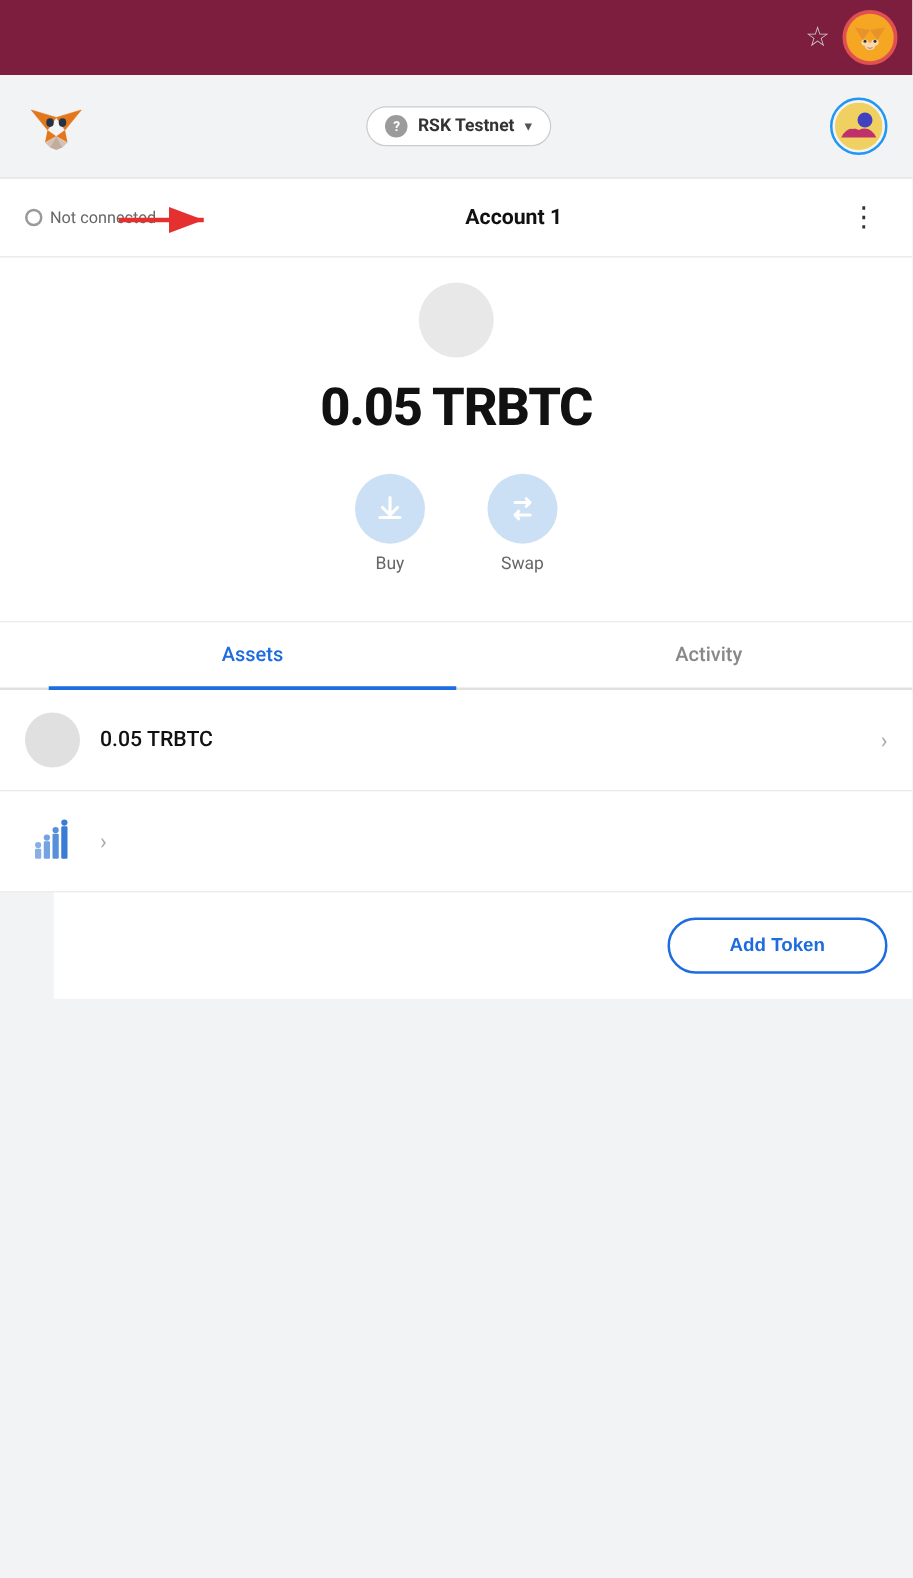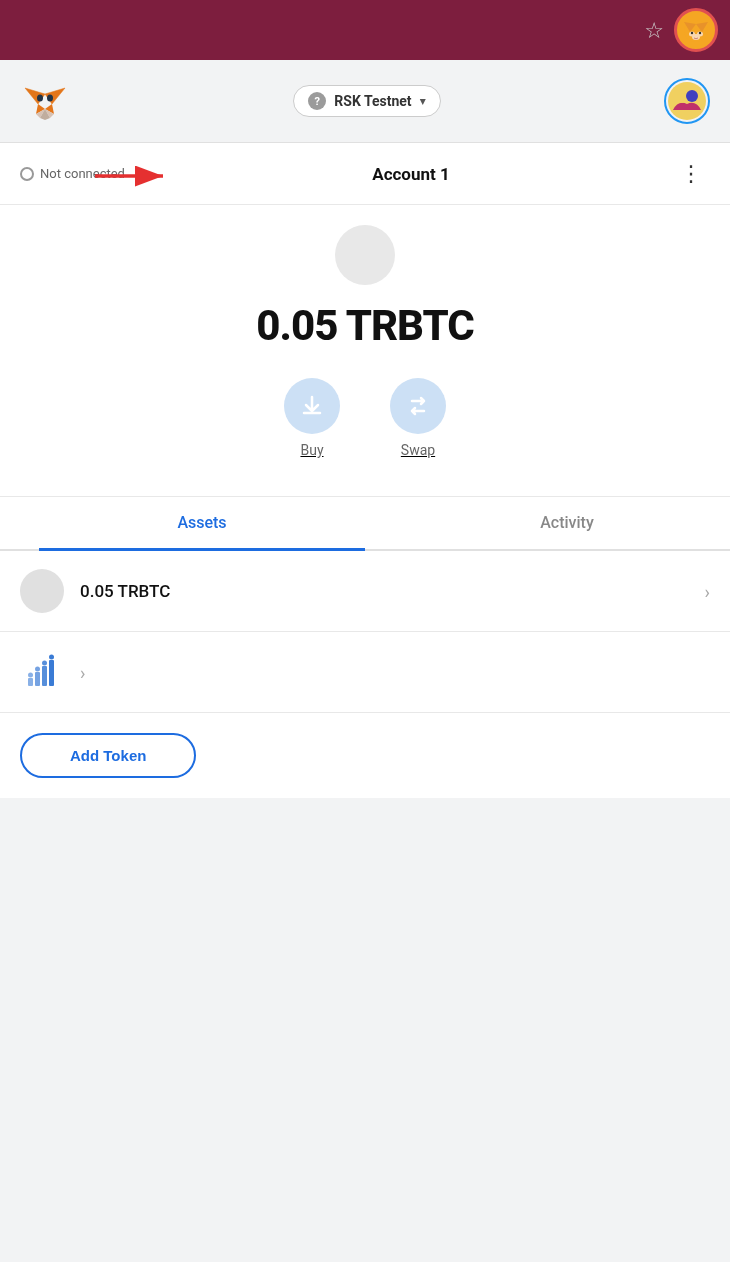--- a/index.html
+++ b/index.html
@@ -156,21 +156,20 @@
       font-weight: 800;
       color: #111;
       letter-spacing: -1px;
       margin-bottom: 28px;
     }
     .action-buttons {
       display: flex;
       justify-content: center;
       gap: 50px;
       margin-bottom: 8px;
-      text-decoration: underline;
     }
     .action-btn {
       display: flex;
       flex-direction: column;
       align-items: center;
       gap: 8px;
       cursor: pointer;
     }
     .action-btn-circle {
       width: 56px;
@@ -247,21 +246,22 @@
     .asset-chevron {
       color: #aaa;
       font-size: 18px;
     }
 
     
     .bottom-area {
       background: white;
       padding: 20px;
       display: flex;
-      justify-content: flex-start;
+      justify-content: flex-end;
+      margin-left: 43px;
     }
     .add-token-btn {
       border: 2px solid #1d6ce0;
       color: #1d6ce0;
       background: white;
       border-radius: 24px;
       padding: 12px 48px;
       font-size: 15px;
       font-weight: 600;
       cursor: pointer;

